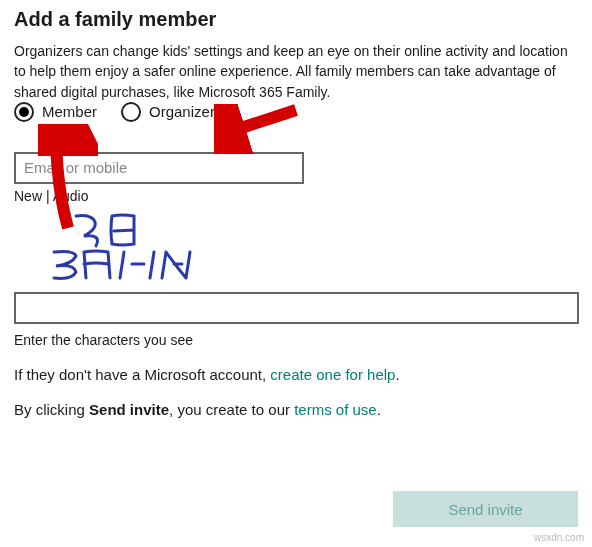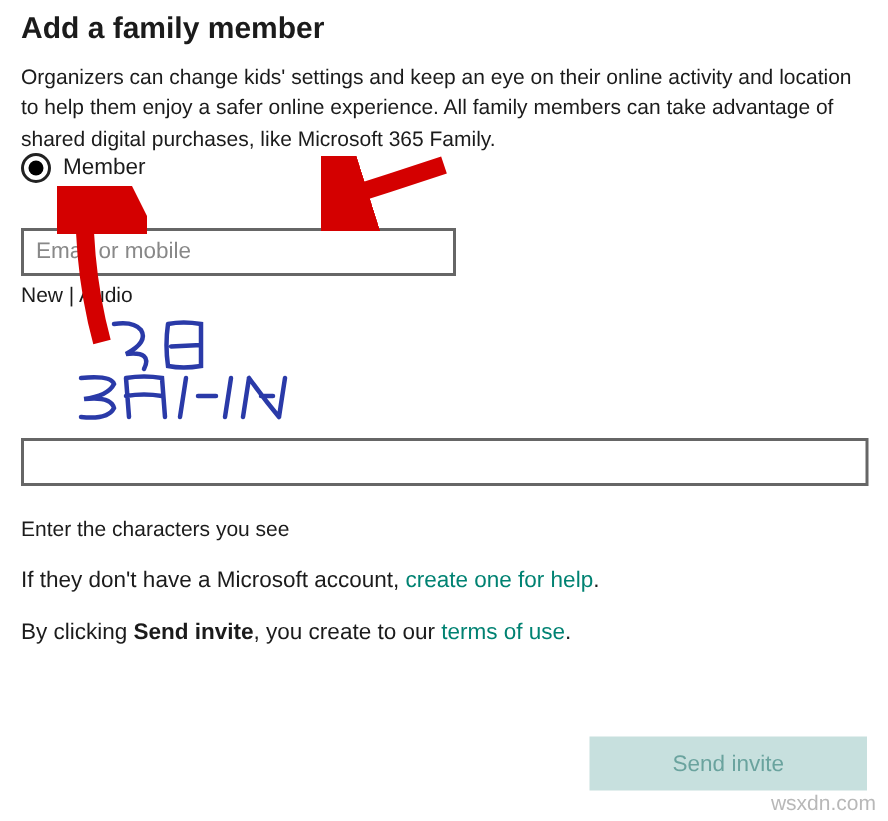--- a/index.html
+++ b/index.html
@@ -75,21 +75,21 @@
       height: 32px;
       border: 2px solid #666;
       padding: 4px 8px;
       font-size: 15px;
       outline: none;
       display: block;
       margin-top: 6px;
     }
     .captcha-label {
       font-size: 14px;
-      margin-top: 20px;
+      margin-top: 8px;
     }
     .line {
       font-size: 15px;
       margin-top: 18px;
     }
     .link {
       color: #008272;
       cursor: pointer;
     }
     .bold { font-weight: 600; }
@@ -102,21 +102,21 @@
       background: #c7e0de;
       color: #6aa39e;
       border: none;
       font-size: 15px;
       cursor: default;
     }
     .watermark {
       position: absolute;
       right: 8px;
       bottom: 4px;
-      font-size: 14px;
+      font-size: 10px;
       color: #b8b8b8;
       margin-top: 14px;
     }
     
     .arrow {
       position: absolute;
       pointer-events: none;
     }
   </style>
 </head>
@@ -125,20 +125,24 @@
 <h1>Add a family member</h1>
 
 <p class="desc">Organizers can change kids' settings and keep an eye on their online activity and location to help them enjoy a safer online experience. All family members can take advantage of shared digital purchases, like Microsoft 365 Family.</p>
 
 <div class="role-row">
   <label class="role-option">
     <span class="radio-outer">
       <span class="radio-inner"></span>
     </span>
     <span>Member</span>
+  </label>
+  <label class="role-option">
+    <span class="radio-outer"></span>
+    <span>Organizer</span>
   </label>
 </div>
 
 <input class="text-input" type="text" placeholder="Email or mobile" style="">
 
 <div class="captcha-links">
   <span class="">New</span><span> | </span><span class="">Audio</span>
 </div>
 
 <div class="captcha-img">

